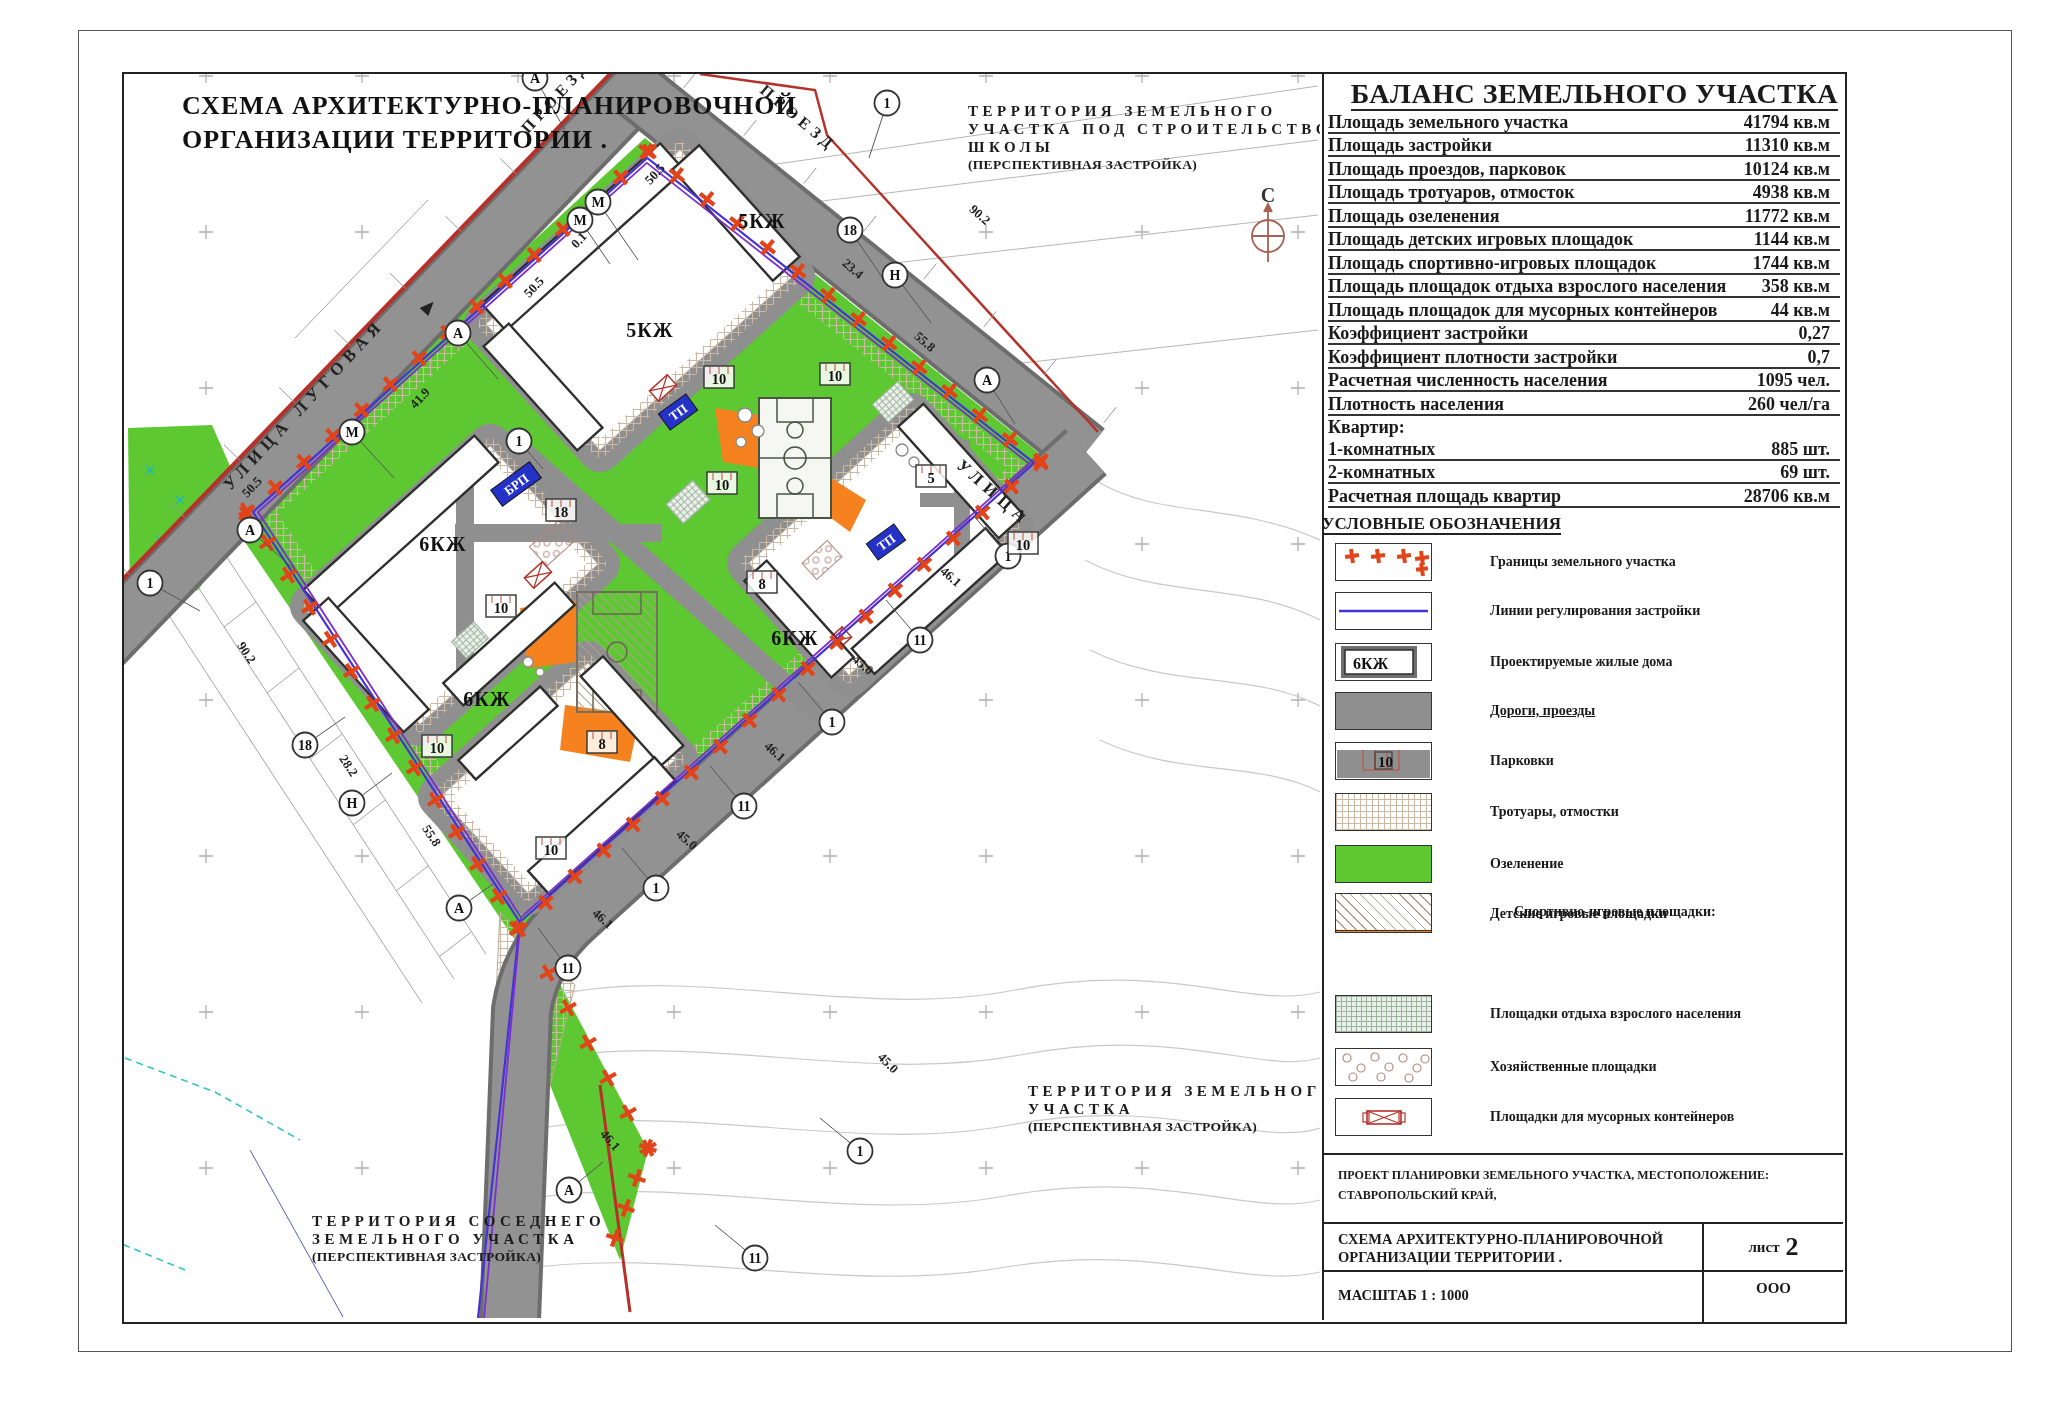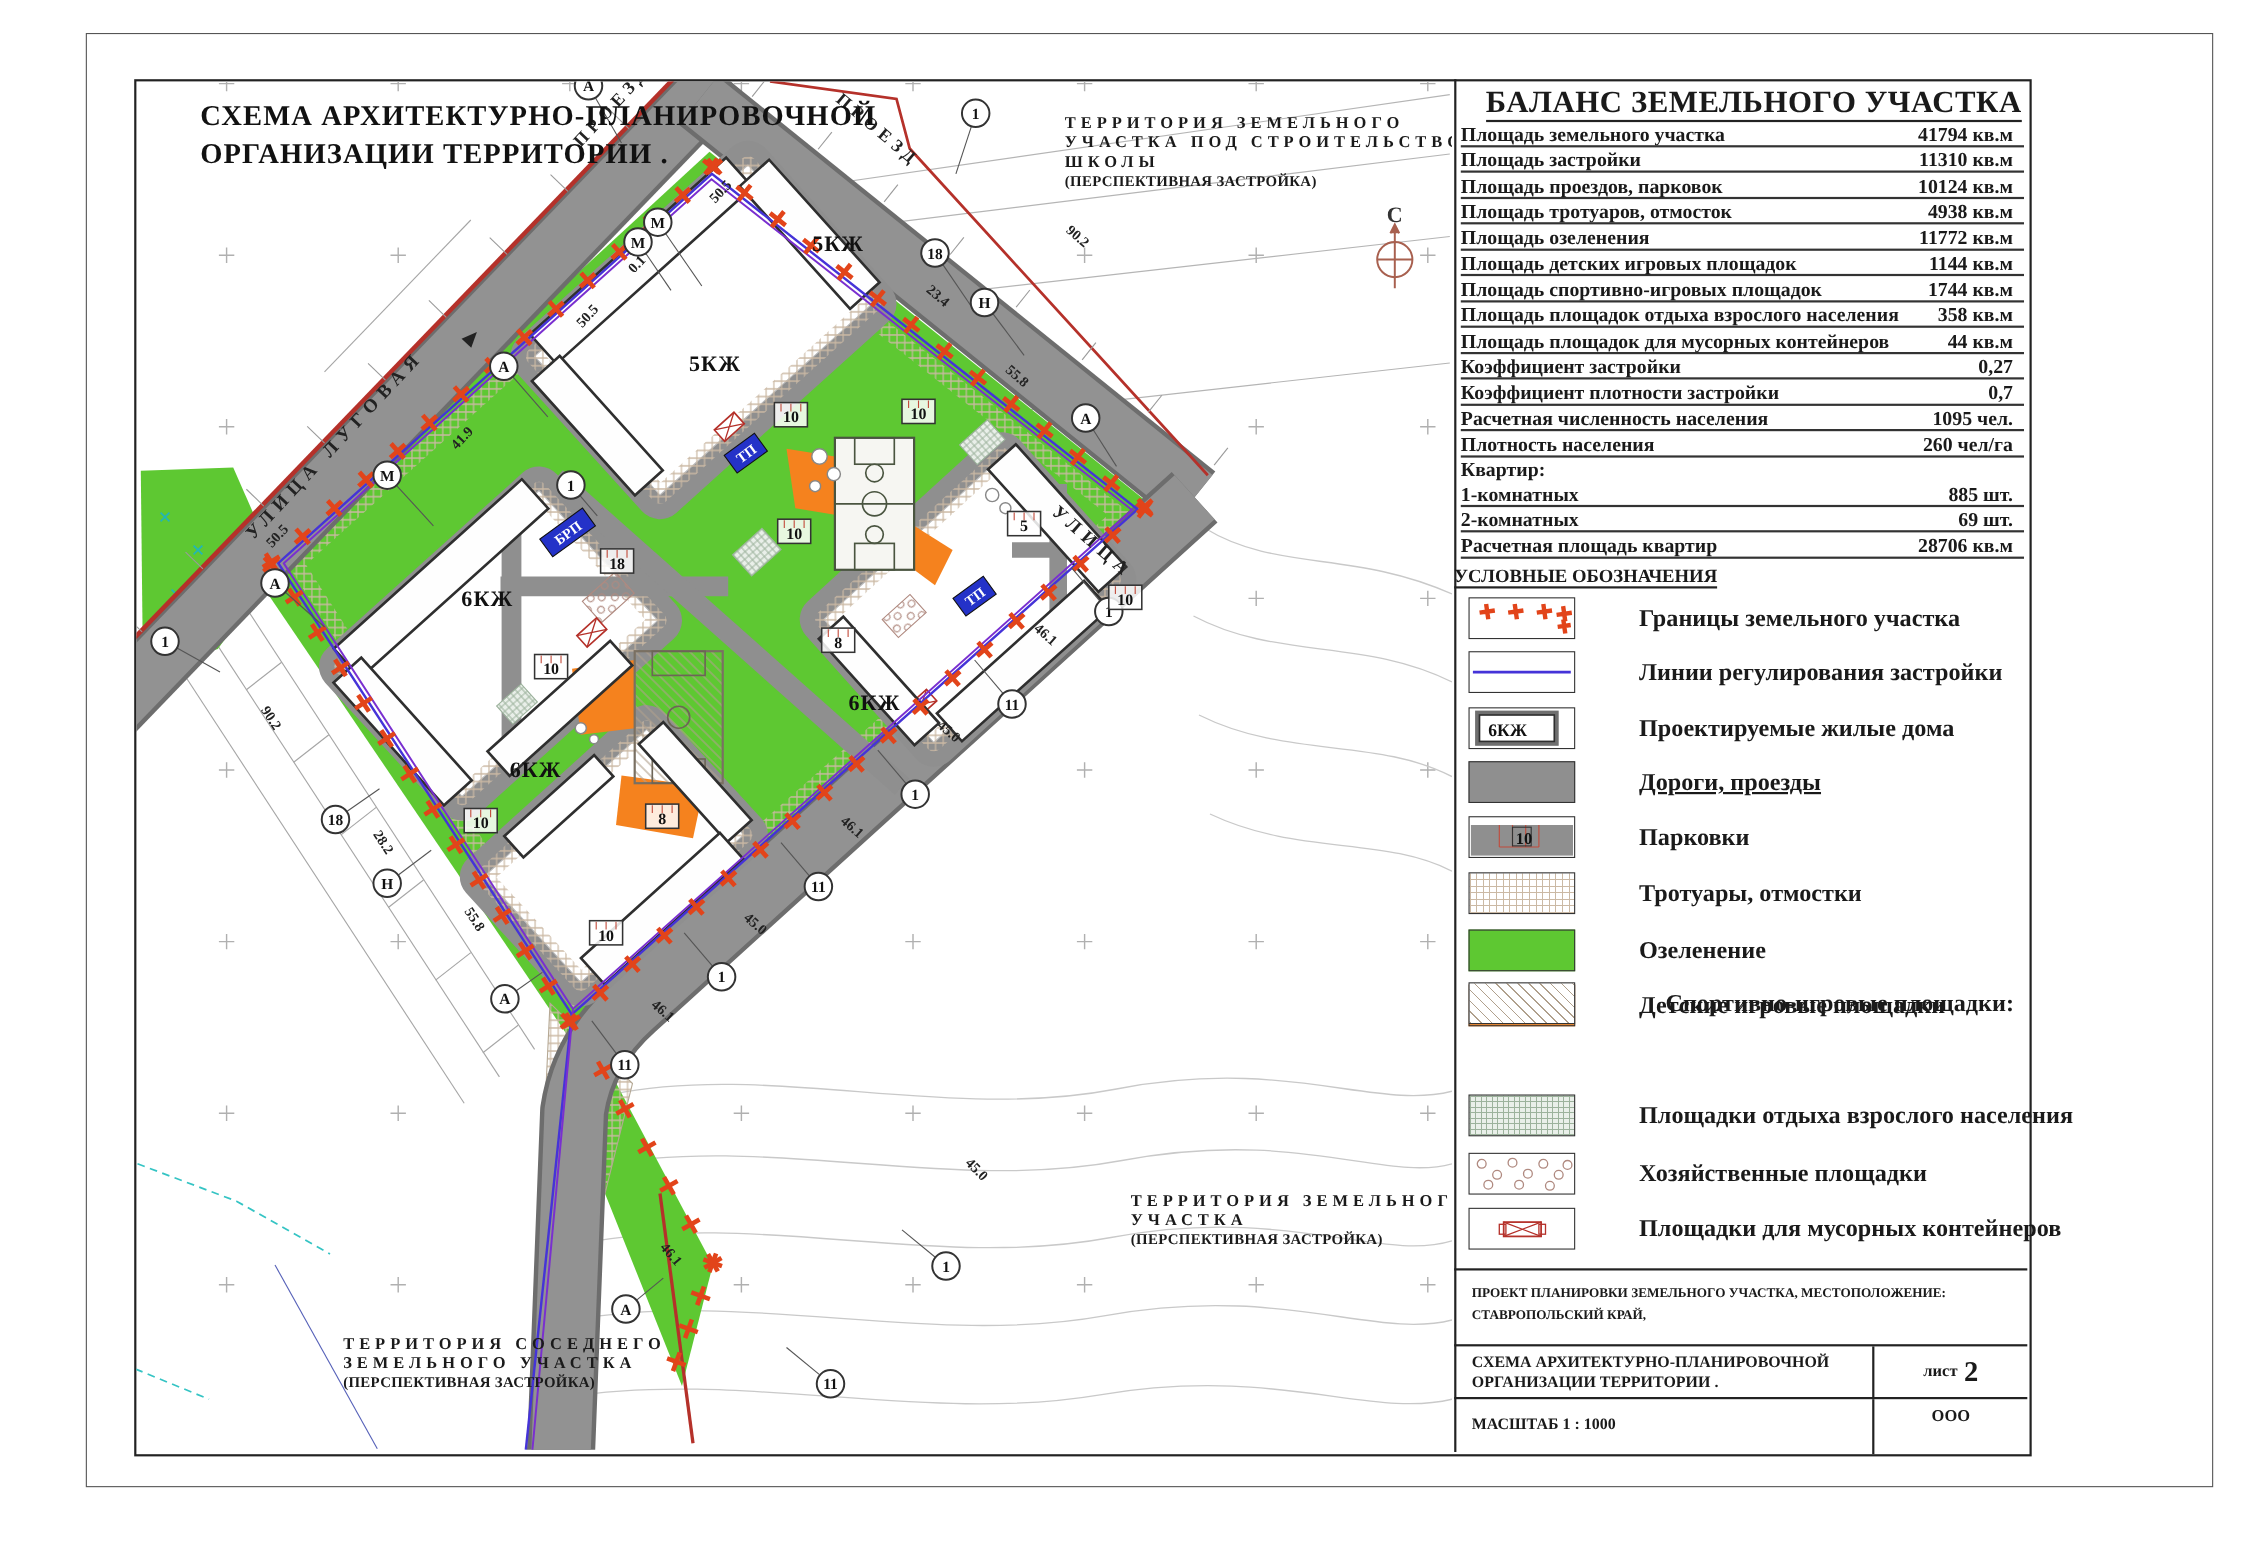--- a/index.html
+++ b/index.html
@@ -18,21 +18,21 @@
       border-bottom:2px solid #333;font-size:18px;font-weight:bold;line-height:19px;}
   .tr.no-line{border-bottom:none;}
   .tr .lbl{white-space:nowrap;}
   .tr .val{white-space:nowrap;padding-right:10px;}
   
   #legend-title{left:1322px;top:514px;width:521px;text-align:left;font-size:17px;font-weight:bold;}
   #legend-title span{border-bottom:2px solid #222;}
   .legend-item{position:absolute;left:1335px;width:500px;height:38px;display:flex;align-items:center;}
   .legend-sym{width:97px;height:38px;border:1.6px solid #333;box-sizing:border-box;flex:none;
               display:flex;align-items:center;justify-content:center;background:#fff;overflow:hidden;}
-  .legend-lbl{margin-left:58px;font-size:22px;font-weight:bold;white-space:nowrap;}
+  .legend-lbl{margin-left:58px;font-size:14px;font-weight:bold;white-space:nowrap;}
   .sym-road{background:#8f8f8f;}
   .sym-green{background:#5ec832;}
   .sym-orange{background:#f5821e;}
   .sym-sidewalk{background-image:repeating-linear-gradient(0deg,#cbb9a4 0 1px,transparent 1px 6px),
                 repeating-linear-gradient(90deg,#cbb9a4 0 1px,transparent 1px 6px);}
   .sym-sport{background-image:repeating-linear-gradient(45deg,#b0a08c 0 1px,transparent 1px 7px);}
   .sym-rest{background-color:#e9efe9;background-image:repeating-linear-gradient(0deg,#9cb29c 0 1px,transparent 1px 5px),
             repeating-linear-gradient(90deg,#9cb29c 0 1px,transparent 1px 5px);}
   
   #title-block{left:1322px;top:1153px;width:521px;height:167px;border-top:2px solid #222;box-sizing:border-box;}

